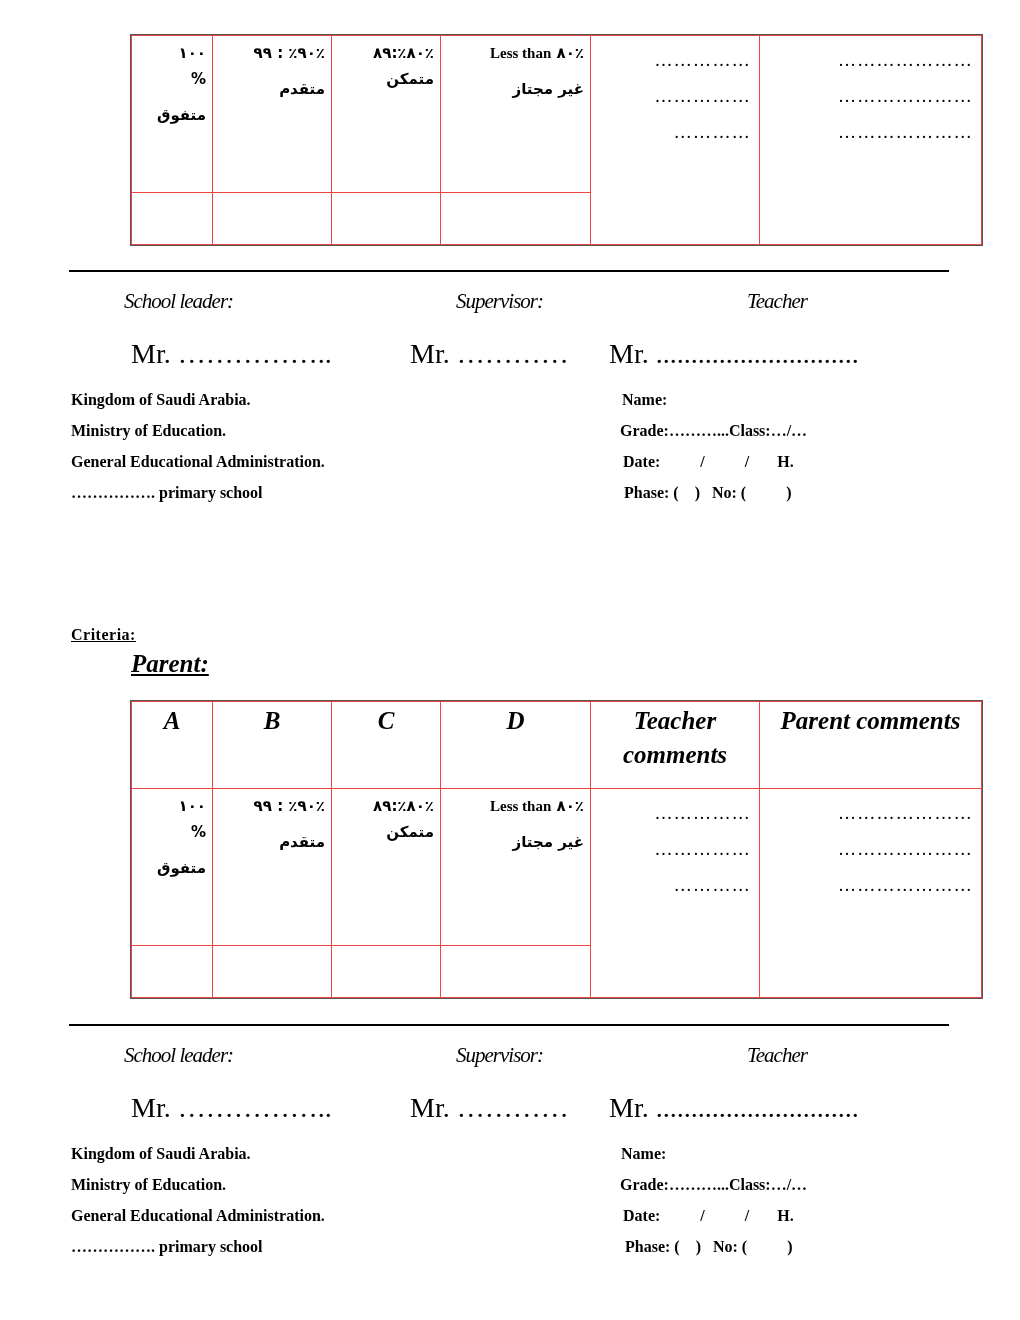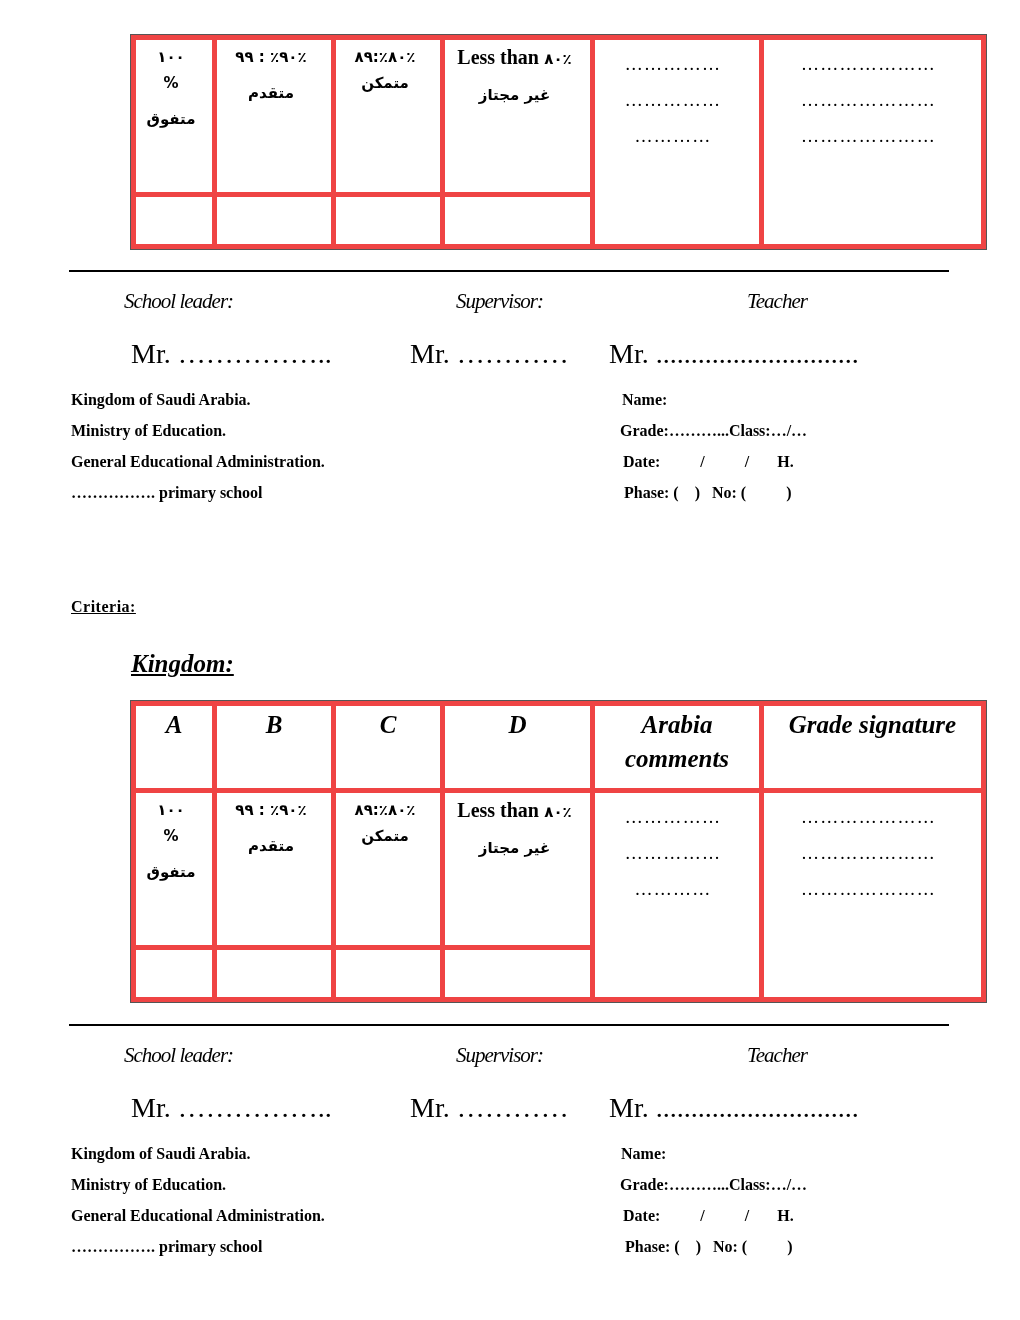--- a/index.html
+++ b/index.html
@@ -1,30 +1,30 @@
 <!DOCTYPE html>
 <html><head>
 <meta charset="utf-8">
 <style>
   html, body { margin: 0; padding: 0; background: #ffffff; }
   body { width: 1020px; height: 1320px; position: relative; overflow: hidden; color: #000; font-family: "Liberation Serif", serif; }
   table.grid { position: absolute; border-collapse: collapse; table-layout: fixed; }
-  table.grid td { border: 5px solid #ef4444; vertical-align: top; padding: 0; text-align: center; }
+  table.grid td { border: 1px solid #ef4444; vertical-align: top; padding: 0; }
   table.grid { outline: 1.5px solid #555; }
   .pct { font-family: "DejaVu Sans", sans-serif; font-size: 14px; text-align: right; padding: 4px 6px 0 0 !important; line-height: 26px; }
   .pct .ar { font-weight: bold; font-size: 15px; display: block; }
-  .pct .en { font-family: "Liberation Serif", serif; font-weight: bold; font-size: 20px; }
+  .pct .en { font-family: "Liberation Serif", serif; font-weight: bold; font-size: 15px; }
   .dots { font-family: "Liberation Serif", serif; font-size: 18px; text-align: right; padding: 6px 8px 0 0 !important; line-height: 36px; letter-spacing: 1.3px; }
   .hdr { font-family: "Liberation Serif", serif; font-weight: bold; font-style: italic; font-size: 25px; text-align: center; line-height: 34px; padding-top: 2px !important; }
   .hline { position: absolute; left: 69px; width: 880px; height: 0; border-top: 2px solid #000; }
   .sig-label { position: absolute; font-family: "Liberation Serif", serif; font-style: italic; font-weight: normal; font-size: 21px; letter-spacing: -1px; }
   .sig-mr { position: absolute; font-family: "Liberation Serif", serif; font-size: 28px; }
   .info { position: absolute; font-family: "Liberation Serif", serif; font-weight: bold; font-size: 16px; line-height: 31px; }
   .info div { white-space: pre; }
-  .criteria { position: absolute; left: 71px; top: 598px; font-family: "Liberation Serif", serif; font-weight: bold; font-size: 16px; text-decoration: underline; letter-spacing: 0.5px; }
+  .criteria { position: absolute; left: 71px; top: 626px; font-family: "Liberation Serif", serif; font-weight: bold; font-size: 16px; text-decoration: underline; letter-spacing: 0.5px; }
   .results { position: absolute; left: 131px; top: 650px; font-family: "Liberation Serif", serif; font-weight: bold; font-style: italic; font-size: 25px; text-decoration: underline; }
 </style>
 </head>
 <body>
 
 <table class="grid" style="left:131px; top:35px; width:850px;">
   <colgroup>
       <col style="width:81px">
       <col style="width:119px">
       <col style="width:109px">
@@ -86,39 +86,39 @@
   <div>……………. primary school</div>
 </div>
 <div class="info" style="left:620px; top:384px;">
   <div style="padding-left:2px">Name:</div>
   <div>Grade:………...Class:…/…</div>
   <div style="padding-left:3px">Date:          /          /       H.</div>
   <div style="padding-left:4px">Phase: (    )   No: (          )</div>
 </div>
 
 <div class="criteria">Criteria:</div>
-<div class="results">Kingdom:</div>
+<div class="results">Parent:</div>
 
 <table class="grid" style="left:131px; top:701px; width:850px;">
   <colgroup>
       <col style="width:81px">
       <col style="width:119px">
       <col style="width:109px">
       <col style="width:150px">
       <col style="width:169px">
       <col style="width:222px">
     </colgroup>
   <tbody>
       <tr style="height:87px">
     <td class="hdr">A</td>
     <td class="hdr">B</td>
     <td class="hdr">C</td>
     <td class="hdr">D</td>
-    <td class="hdr" style="padding:2px 20px 0 !important">Arabia comments</td>
-    <td class="hdr">Grade signature</td>
+    <td class="hdr" style="padding:2px 20px 0 !important">Teacher comments</td>
+    <td class="hdr">Parent comments</td>
   </tr>
   <tr style="height:157px">
     <td class="pct">
       <span class="ar">١٠٠</span>
       <span class="ar">%</span>
       <span class="ar" dir="rtl" style="margin-top:10px">متفوق</span>
     </td>
     <td class="pct">
       <span class="ar">٩٠٪ : ٩٩٪</span>
       <span class="ar" dir="rtl" style="margin-top:10px">متقدم</span>

